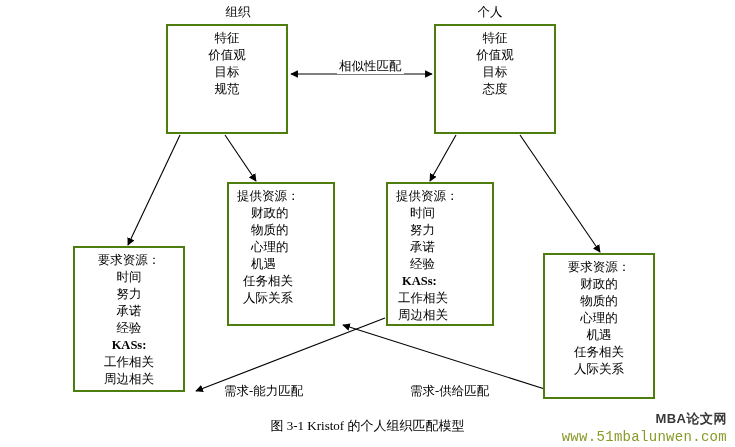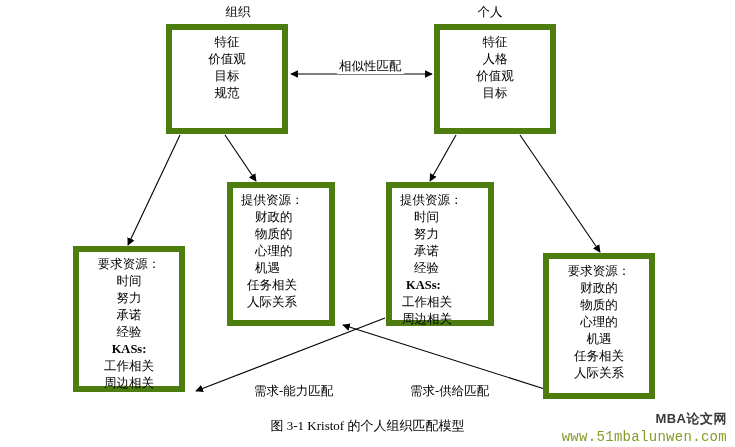--- a/index.html
+++ b/index.html
@@ -20,21 +20,21 @@
   }
   #diagram-svg {
     position: absolute;
     left: 0;
     top: 0;
     width: 735px;
     height: 447px;
   }
   .node {
     position: absolute;
-    border: 6px solid #4d7c0f;
+    border: 2px solid #4d7c0f;
     background: #ffffff;
     box-sizing: border-box;
     text-align: center;
     font-size: 12.5px;
     line-height: 17px;
     padding: 4px 2px 4px 2px;
     z-index: 2;
   }
   .node .line {
     display: block;
@@ -129,23 +129,23 @@
 
   <div class="node" style="left:166px; top:24px; width:122px; height:110px;">
     <span class="line">特征</span>
     <span class="line">价值观</span>
     <span class="line">目标</span>
     <span class="line">规范</span>
   </div>
 
   <div class="node" style="left:434px; top:24px; width:122px; height:110px;">
     <span class="line">特征</span>
-    <span class="line">人格</span>
     <span class="line">价值观</span>
     <span class="line">目标</span>
+    <span class="line">态度</span>
   </div>
 
   <div class="edge-label" style="left:316px; top:58px;margin-left:21px;">相似性匹配</div>
 
   <div class="node" style="left:227px; top:182px; width:108px; height:144px; text-align:left; padding-left:8px;">
     <span class="line">提供资源：</span>
     <span class="line" style="padding-left:14px;">财政的</span>
     <span class="line" style="padding-left:14px;">物质的</span>
     <span class="line" style="padding-left:14px;">心理的</span>
     <span class="line" style="padding-left:14px;">机遇</span>
@@ -178,21 +178,21 @@
   <div class="node" style="left:543px; top:253px; width:112px; height:146px; text-align:center; padding-top:4px;">
     <span class="line">要求资源：</span>
     <span class="line">财政的</span>
     <span class="line">物质的</span>
     <span class="line">心理的</span>
     <span class="line">机遇</span>
     <span class="line">任务相关</span>
     <span class="line">人际关系</span>
   </div>
 
-  <div class="edge-label" style="left:222px; top:383px;margin-left:30px;">需求-能力匹配</div>
+  <div class="edge-label" style="left:222px; top:383px;">需求-能力匹配</div>
   <div class="edge-label" style="left:408px; top:383px;">需求-供给匹配</div>
 
   <div id="figure-caption">图 3-1   Kristof 的个人组织匹配模型</div>
 
   <div id="watermark">
     <span class="wm-main">MBA论文网</span>
     <span class="wm-sub">www.51mbalunwen.com</span>
   </div>
 
 </div>

